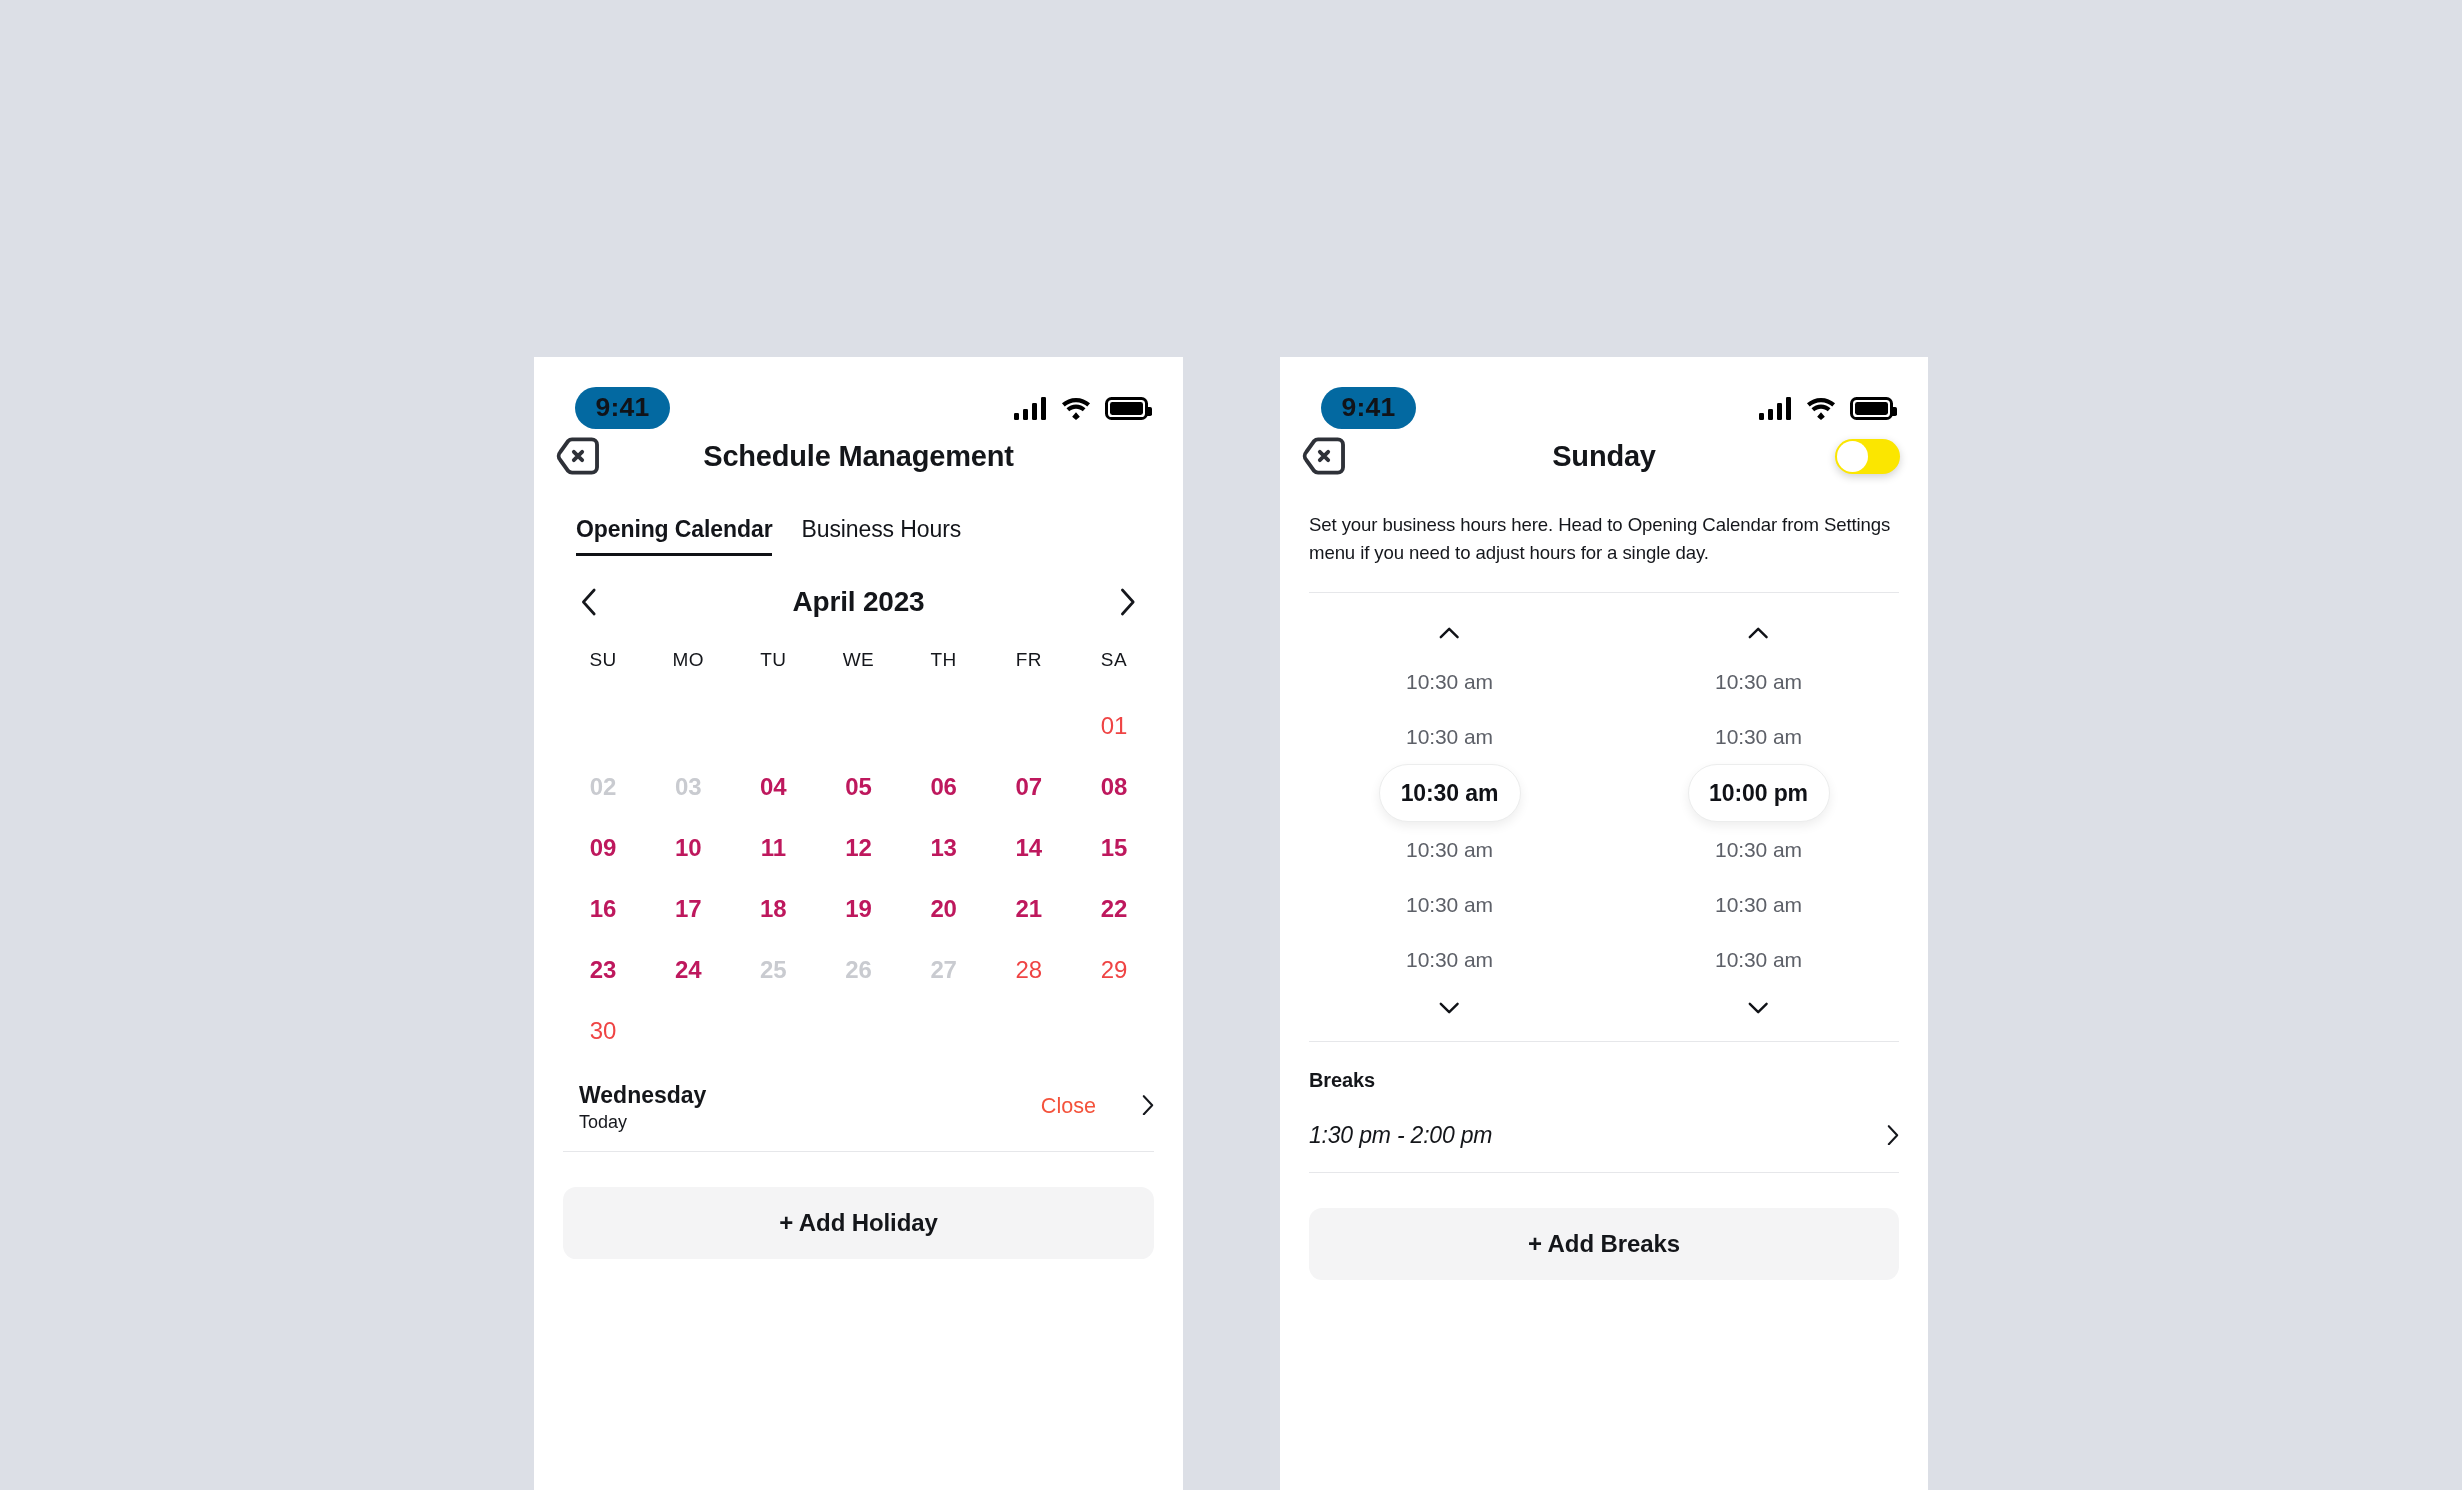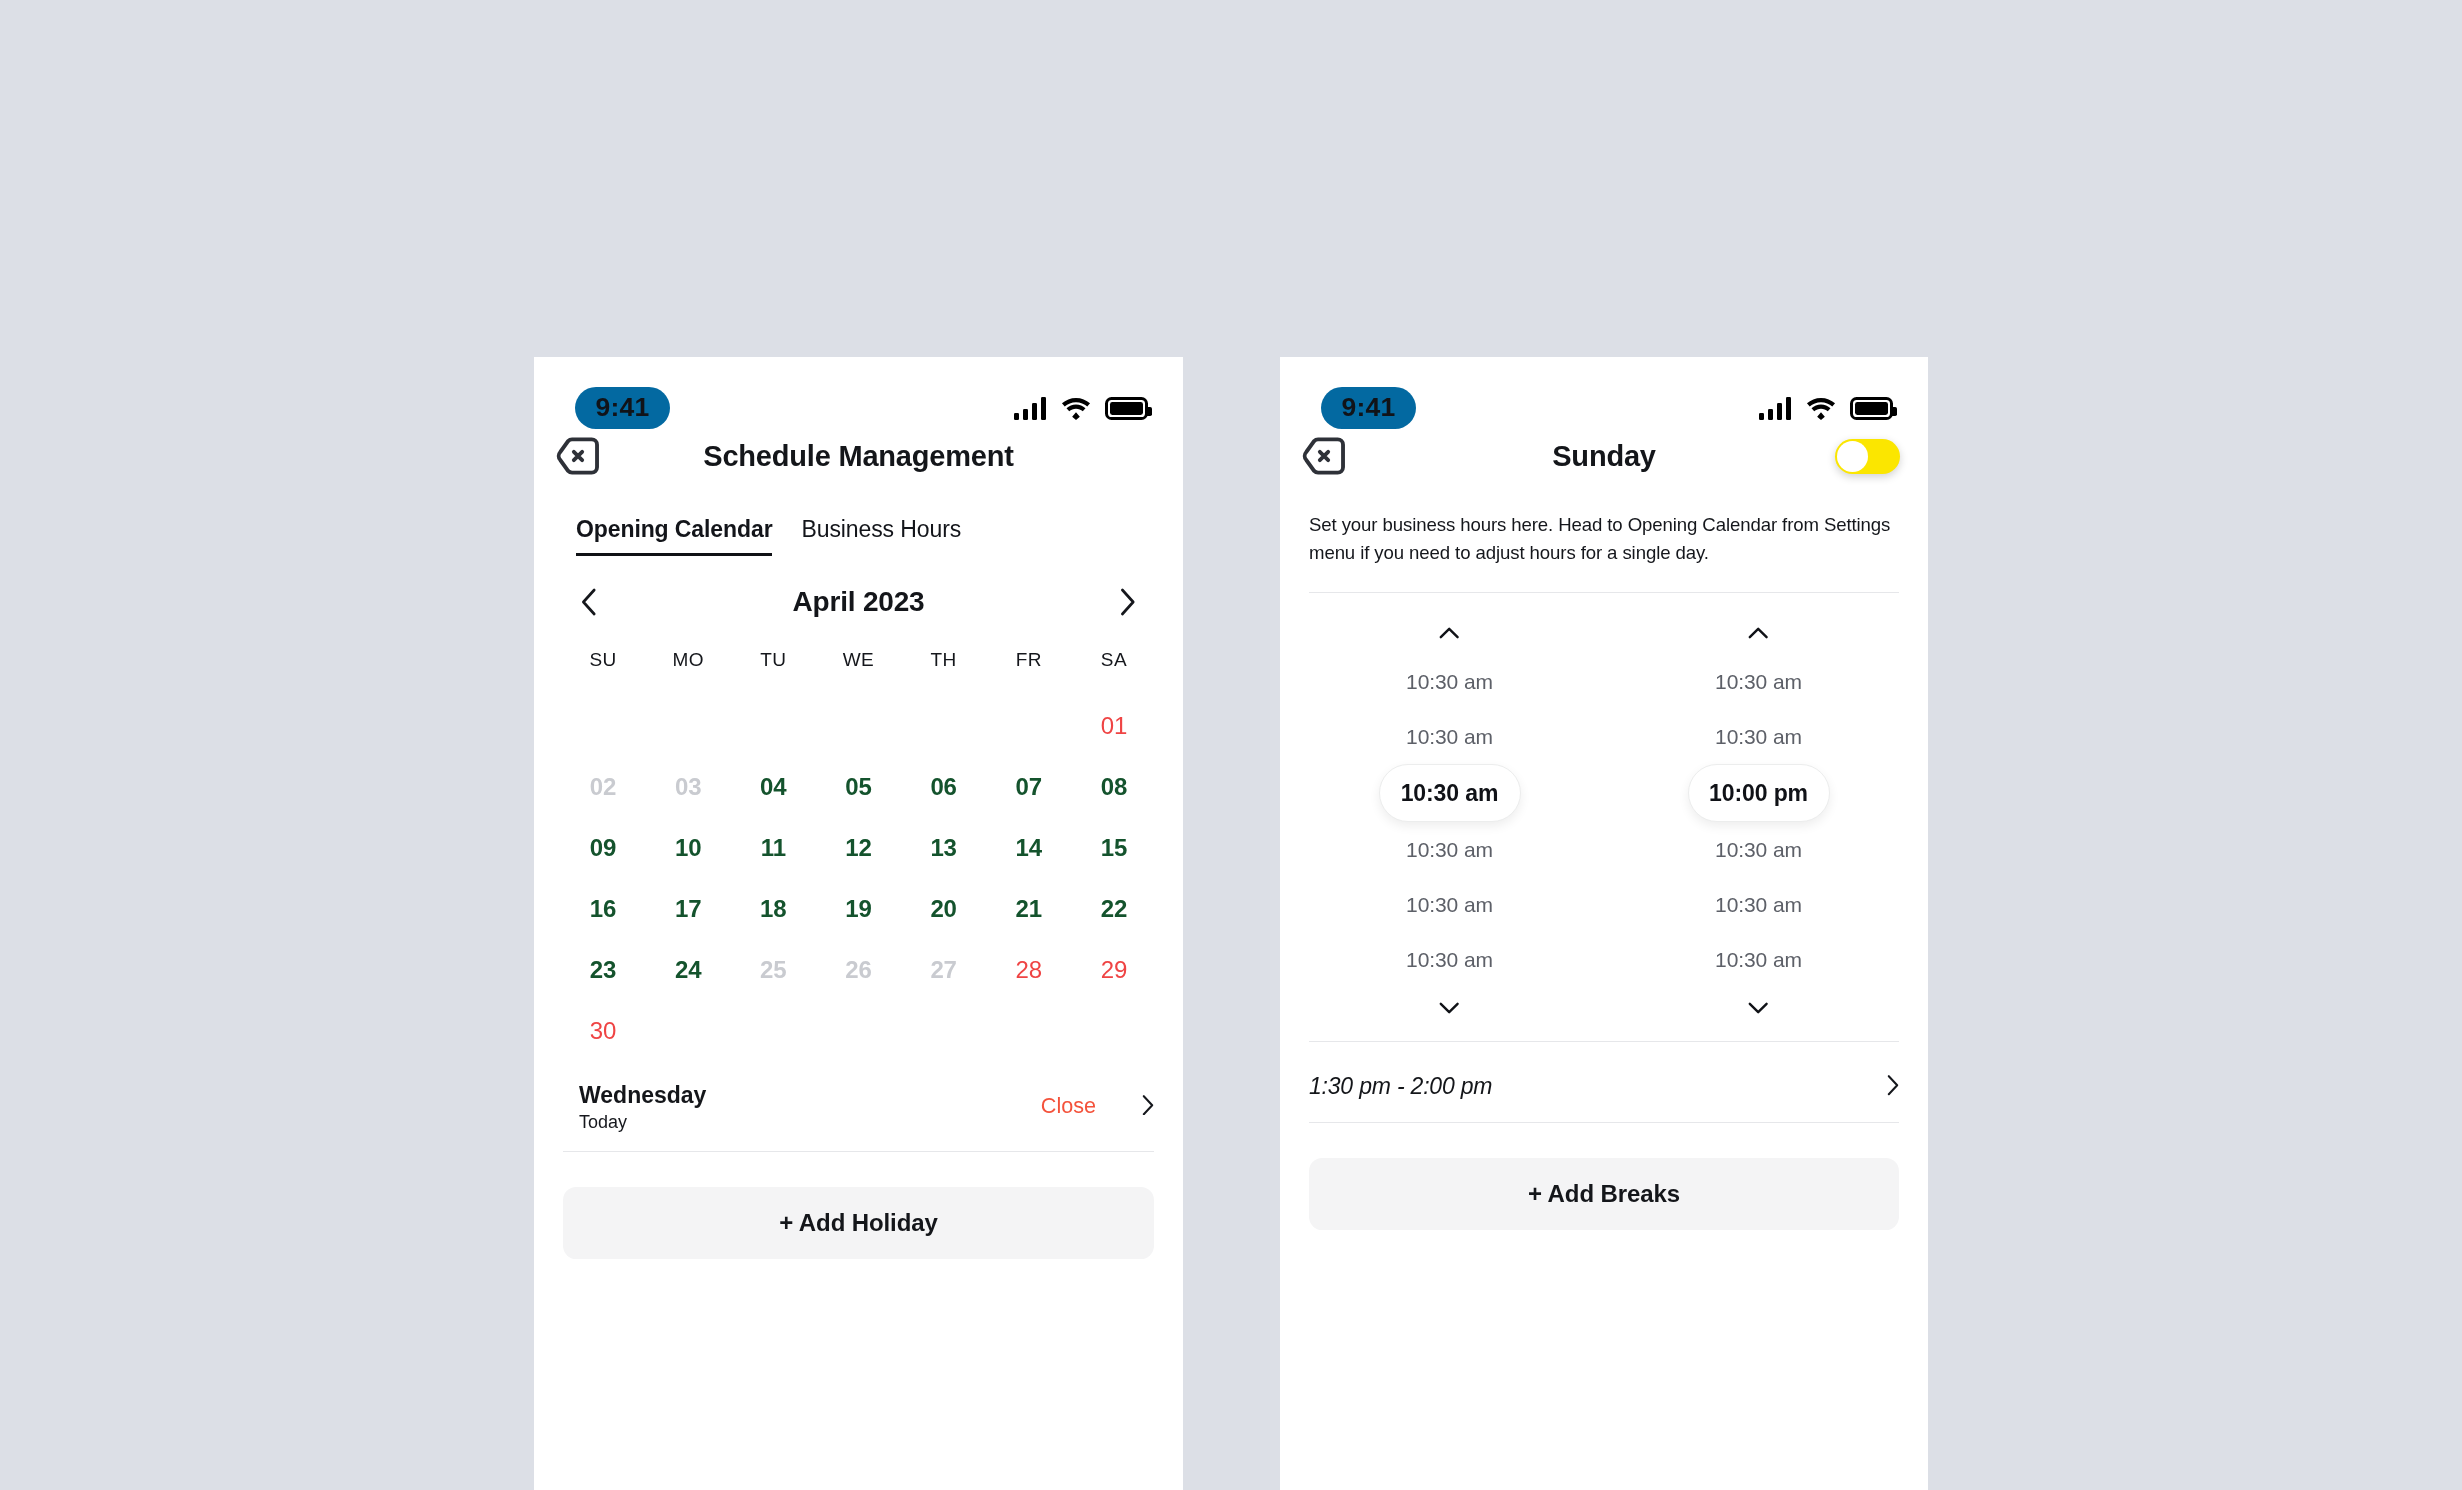--- a/index.html
+++ b/index.html
@@ -103,21 +103,21 @@
   
   .cal { padding: 29px 26.5px 0 26.5px; }
   .cal-row { display: grid; grid-template-columns: repeat(7, 1fr); }
   .dow {
     text-align: center; font-size: 19px; color: #15171c;
     letter-spacing: 0.4px; padding-bottom: 0;
   }
   .cal-grid { display: grid; grid-template-columns: repeat(7,1fr); row-gap: 0; margin-top: 24px; }
   .day {
     height: 61px; display:flex; align-items:center; justify-content:center;
-    font-size: 24px; font-weight: 700; color: #14532d; letter-spacing: -0.1px;
+    font-size: 24px; font-weight: 700; color: #be185d; letter-spacing: -0.1px;
   }
   .day.muted   { color: #c9cbd0; font-weight: 700; }
   .day.muted2  { color: #ef4444; font-weight: 400; }
   .day.empty { color: transparent; }
 
   
   .selected-row {
     display: flex; align-items: center;
     padding: 13.2px 29px 0 29px; height: 77px; margin-left: 16px;
   }
@@ -383,20 +383,21 @@
                 <path d="M3 3l14 14L31 3" fill="none" stroke="#101217" stroke-width="4" stroke-linecap="round" stroke-linejoin="round"></path>
               </svg>
           </div>
         </div>
 
       </div>
     </div>
 
     <div class="hr-full" style="margin-top:12px"></div>
 
+    <div class="section-title" style="margin-top:26.5px">Breaks</div>
 
     <div class="break-row" style="margin-top:8.4px">
       <div class="break-text">1:30 pm - 2:00 pm</div>
       <div class="row-chevron">
         <svg width="12" height="20.4" viewBox="0 0 20 34">
             <path d="M3 2l14 15L3 32" fill="none" stroke="#15171c" stroke-width="3.4" stroke-linecap="round" stroke-linejoin="round"></path>
           </svg>
       </div>
     </div>
 

